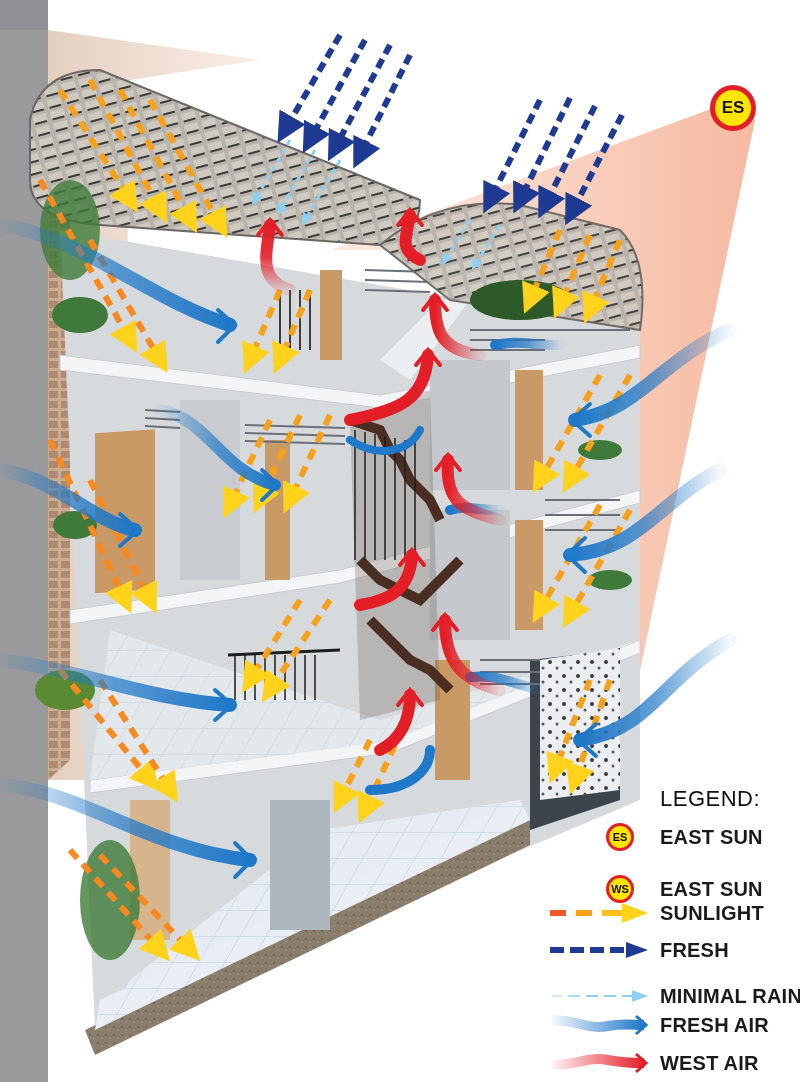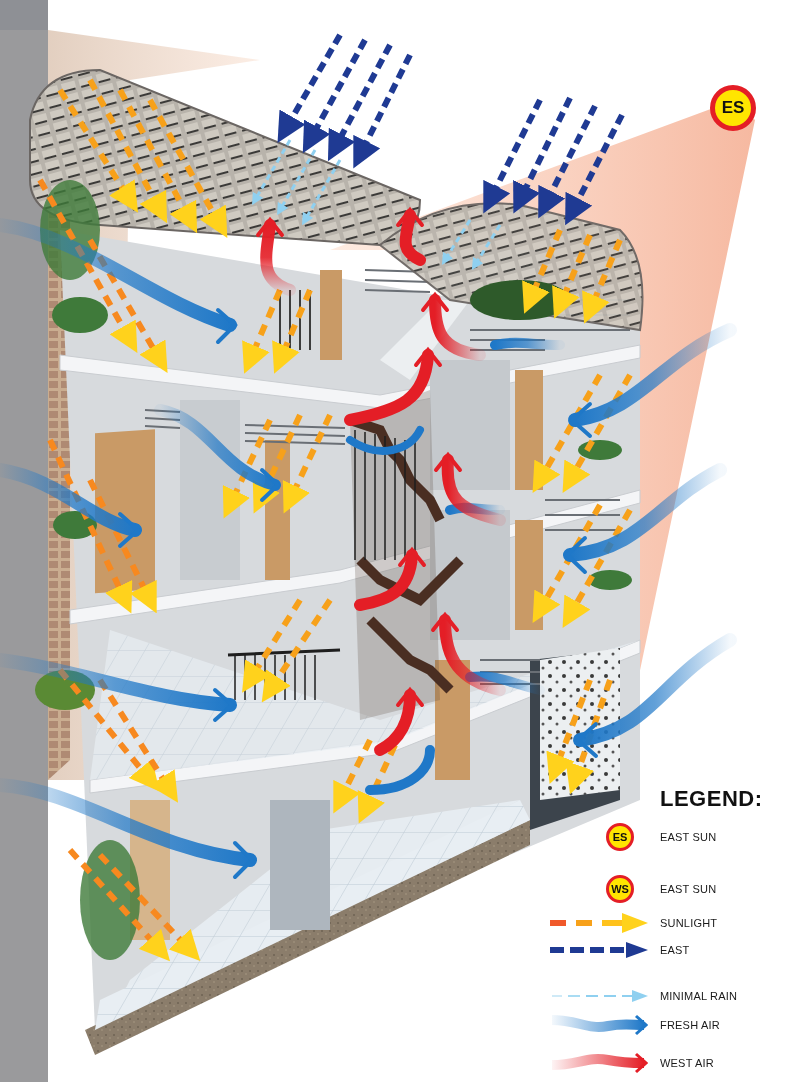--- a/index.html
+++ b/index.html
@@ -2,24 +2,24 @@
 <html><head>
 <meta charset="utf-8">
 <style>
   html, body { margin: 0; padding: 0; }
   body { width: 800px; height: 1082px; position: relative; overflow: hidden; background: #ffffff; font-family: "Liberation Sans", "DejaVu Sans", sans-serif; }
   .left-strip { position: absolute; left: 0; top: 0; width: 48px; height: 1082px; background: #9a9a9c; }
   .left-strip-top { position: absolute; left: 0; top: 0; width: 48px; height: 30px; background: #8e9095; }
   #scene { position: absolute; left: 0; top: 0; width: 800px; height: 1082px; }
   .es-badge { position: absolute; left: 710px; top: 85px; width: 46px; height: 46px; border-radius: 50%; background: #ffe500; border: 5px solid #e41e26; box-sizing: border-box; display: flex; align-items: center; justify-content: center; font-weight: bold; font-size: 17px; color: #111; }
   .legend { position: absolute; left: 548px; top: 786px; width: 252px; }
-  .legend-title { position: absolute; left: 112px; top: 0; font-size: 22px; font-weight: bold; letter-spacing: 0.5px; color: #111; }
+  .legend-title { position: absolute; left: 112px; top: 0; font-size: 22px; font-weight: normal; letter-spacing: 0.5px; color: #111; }
   .legend-row { position: absolute; left: 0; width: 252px; height: 26px; display: flex; align-items: center; }
   .legend-symbol { width: 100px; height: 26px; display: flex; align-items: center; justify-content: center; position: relative; }
-  .legend-label { position: absolute; left: 112px; font-size: 11px; font-weight: normal; color: #1a1a1a; letter-spacing: 0.2px; white-space: nowrap; }
+  .legend-label { position: absolute; left: 112px; font-size: 20px; font-weight: bold; color: #1a1a1a; letter-spacing: 0.2px; white-space: nowrap; }
   .sun-badge { width: 28px; height: 28px; border-radius: 50%; background: #ffe500; border: 3px solid #e41e26; box-sizing: border-box; display: flex; align-items: center; justify-content: center; font-size: 11px; font-weight: bold; color: #111; margin-left: 44px; }
 </style>
 </head>
 <body>
 
 <div class="left-strip"></div>
 <div class="left-strip-top"></div>
 
 <svg id="scene" viewBox="0 0 800 1082" xmlns="http://www.w3.org/2000/svg">
   <defs>
@@ -308,42 +308,42 @@
         <div class="sun-badge">ES</div>
       </div>
     <div class="legend-label">EAST SUN</div>
   </div>
   <div class="legend-row" style="top:90px">
     <div class="legend-symbol">
         <div class="sun-badge">WS</div>
       </div>
     <div class="legend-label">EAST SUN</div>
   </div>
-  <div class="legend-row" style="top:124px">
+  <div class="legend-row" style="top:114px">
     <div class="legend-symbol">
       <svg width="100" height="20">
         <rect x="2" y="7" width="16" height="6" fill="#f0592a"></rect>
         <rect x="28" y="7" width="16" height="6" fill="#f7a11a"></rect>
         <rect x="54" y="7" width="22" height="6" fill="#ffc21c"></rect>
         <path d="M74 0 L100 10 L74 20 Z" fill="#ffd21c"></path>
       </svg>
     </div>
     <div class="legend-label">SUNLIGHT</div>
   </div>
   <div class="legend-row" style="top:151px">
     <div class="legend-symbol">
       <svg width="100" height="20">
         <rect x="2" y="7" width="14" height="6" fill="#1f3a93"></rect>
         <rect x="22" y="7" width="14" height="6" fill="#1f3a93"></rect>
         <rect x="42" y="7" width="14" height="6" fill="#1f3a93"></rect>
         <rect x="62" y="7" width="14" height="6" fill="#1f3a93"></rect>
         <path d="M78 2 L100 10 L78 18 Z" fill="#1f3a93"></path>
       </svg>
     </div>
-    <div class="legend-label">EAST</div>
+    <div class="legend-label">FRESH</div>
   </div>
   <div class="legend-row" style="top:197px">
     <div class="legend-symbol">
       <svg width="100" height="20">
         <rect x="4" y="9" width="10" height="2" fill="#cfeaf7"></rect>
         <rect x="20" y="9" width="12" height="2" fill="#a9dcf3"></rect>
         <rect x="38" y="9" width="12" height="2" fill="#8fd0f0"></rect>
         <rect x="56" y="9" width="12" height="2" fill="#8fd0f0"></rect>
         <rect x="74" y="9" width="10" height="2" fill="#8fd0f0"></rect>
         <path d="M84 4 L100 10 L84 16 Z" fill="#8fd0f0"></path>

